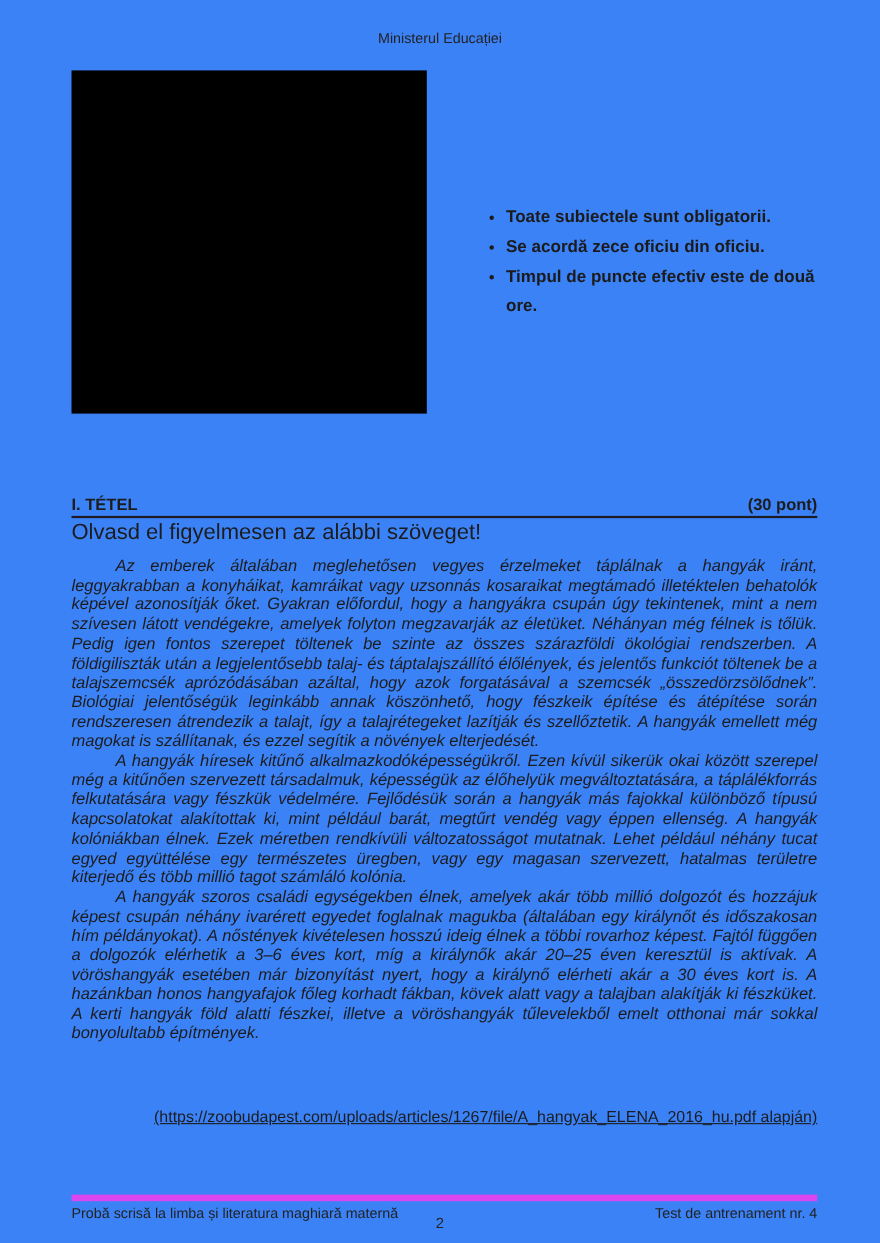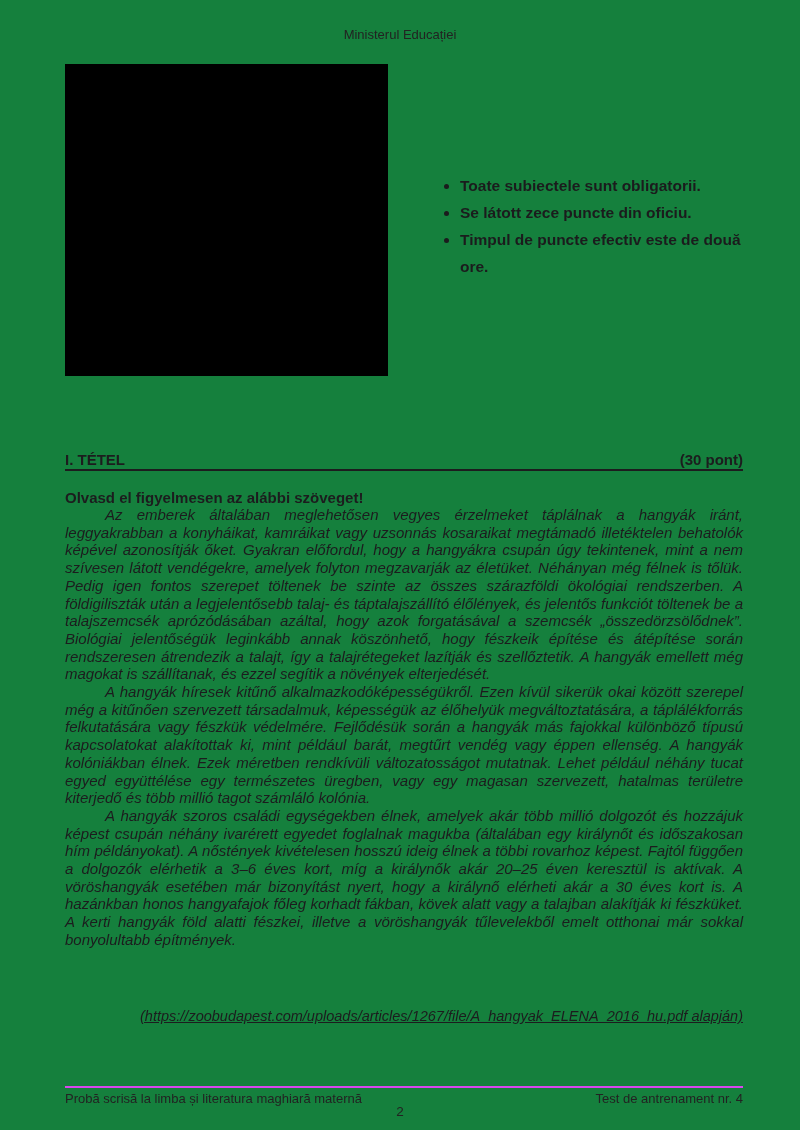--- a/index.html
+++ b/index.html
@@ -1,21 +1,21 @@
 <!DOCTYPE html>
 <html><head>
 <meta charset="utf-8">
 <style>
   * { margin: 0; padding: 0; box-sizing: border-box; }
   html, body { background: #ffffff; }
   .page {
     position: relative;
     width: 800px;
     height: 1130px;
-    background: #15803d;
+    background: #3b82f6;
     font-family: "Liberation Sans", sans-serif;
     color: #1c1c1e;
     overflow: hidden;
   }
 
   
   .doc-header {
     position: absolute;
     top: 27px; left: 0; right: 0;
     text-align: center;
@@ -28,21 +28,21 @@
   .redacted-box {
     position: absolute;
     left: 65px; top: 64px;
     width: 323px; height: 312px;
     background: #000000;
   }
 
   
   .notices {
     position: absolute;
-    left: 443px; top: 172px;
+    left: 443px; top: 184px;
     width: 310px;
   }
   .notices ul { list-style: disc outside; padding-left: 17px; }
   .notices li {
     font-size: 15.5px;
     font-weight: bold;
     line-height: 27px;
     color: #1b1b1d;
   }
 
@@ -55,23 +55,23 @@
   .section-title-row {
     display: flex;
     justify-content: space-between;
     align-items: baseline;
     font-size: 15px;
     font-weight: bold;
     border-bottom: 2px solid #1c1c1e;
     padding-bottom: 1px;
   }
   .instruction {
-    font-size: 15px;
-    font-weight: bold;
-    margin-top: 18px;
+    font-size: 20px;
+    font-weight: normal;
+    margin-top: 2px;
   }
 
   
   .main-text {
     position: absolute;
     left: 65px; top: 506px;
     width: 678px;
     font-style: italic;
     font-size: 15px;
     line-height: 17.7px;
@@ -83,34 +83,33 @@
     font-weight: normal;
     font-size: 15px;
     margin-bottom: 21px;
   }
   .main-text p { text-indent: 40px; margin: 0; }
 
   .source-line {
     position: absolute;
     left: 65px; top: 1008px;
     width: 678px;
-    font-style: italic;
     font-size: 14.5px;
     text-align: right;
     white-space: nowrap;
     text-decoration: underline;
     color: #1c1c1e;
   }
 
   
   .footer {
     position: absolute;
     left: 65px; top: 1086px;
     width: 678px;
-    border-top: 2px solid #d946ef;
+    border-top: 6px solid #d946ef;
     padding-top: 3px;
     display: flex;
     justify-content: space-between;
     font-size: 13px;
     color: #222;
   }
   .page-number {
     position: absolute;
     top: 1104px; left: 0; right: 0;
     text-align: center;
@@ -125,21 +124,21 @@
 
   <div class="doc-header">
     <div>Ministerul Educației</div>
   </div>
 
   <div class="redacted-box"></div>
 
   <div class="notices">
     <ul>
       <li>Toate subiectele sunt obligatorii.</li>
-      <li>Se látott zece puncte din oficiu.</li>
+      <li>Se acordă zece oficiu din oficiu.</li>
       <li>Timpul de puncte efectiv este de două ore.</li>
     </ul>
   </div>
 
   <div class="section">
     <div class="section-title-row">
       <span>I. TÉTEL</span>
       <span>(30 pont)</span>
     </div>
     <div class="instruction">Olvasd el figyelmesen az alábbi szöveget!</div>

